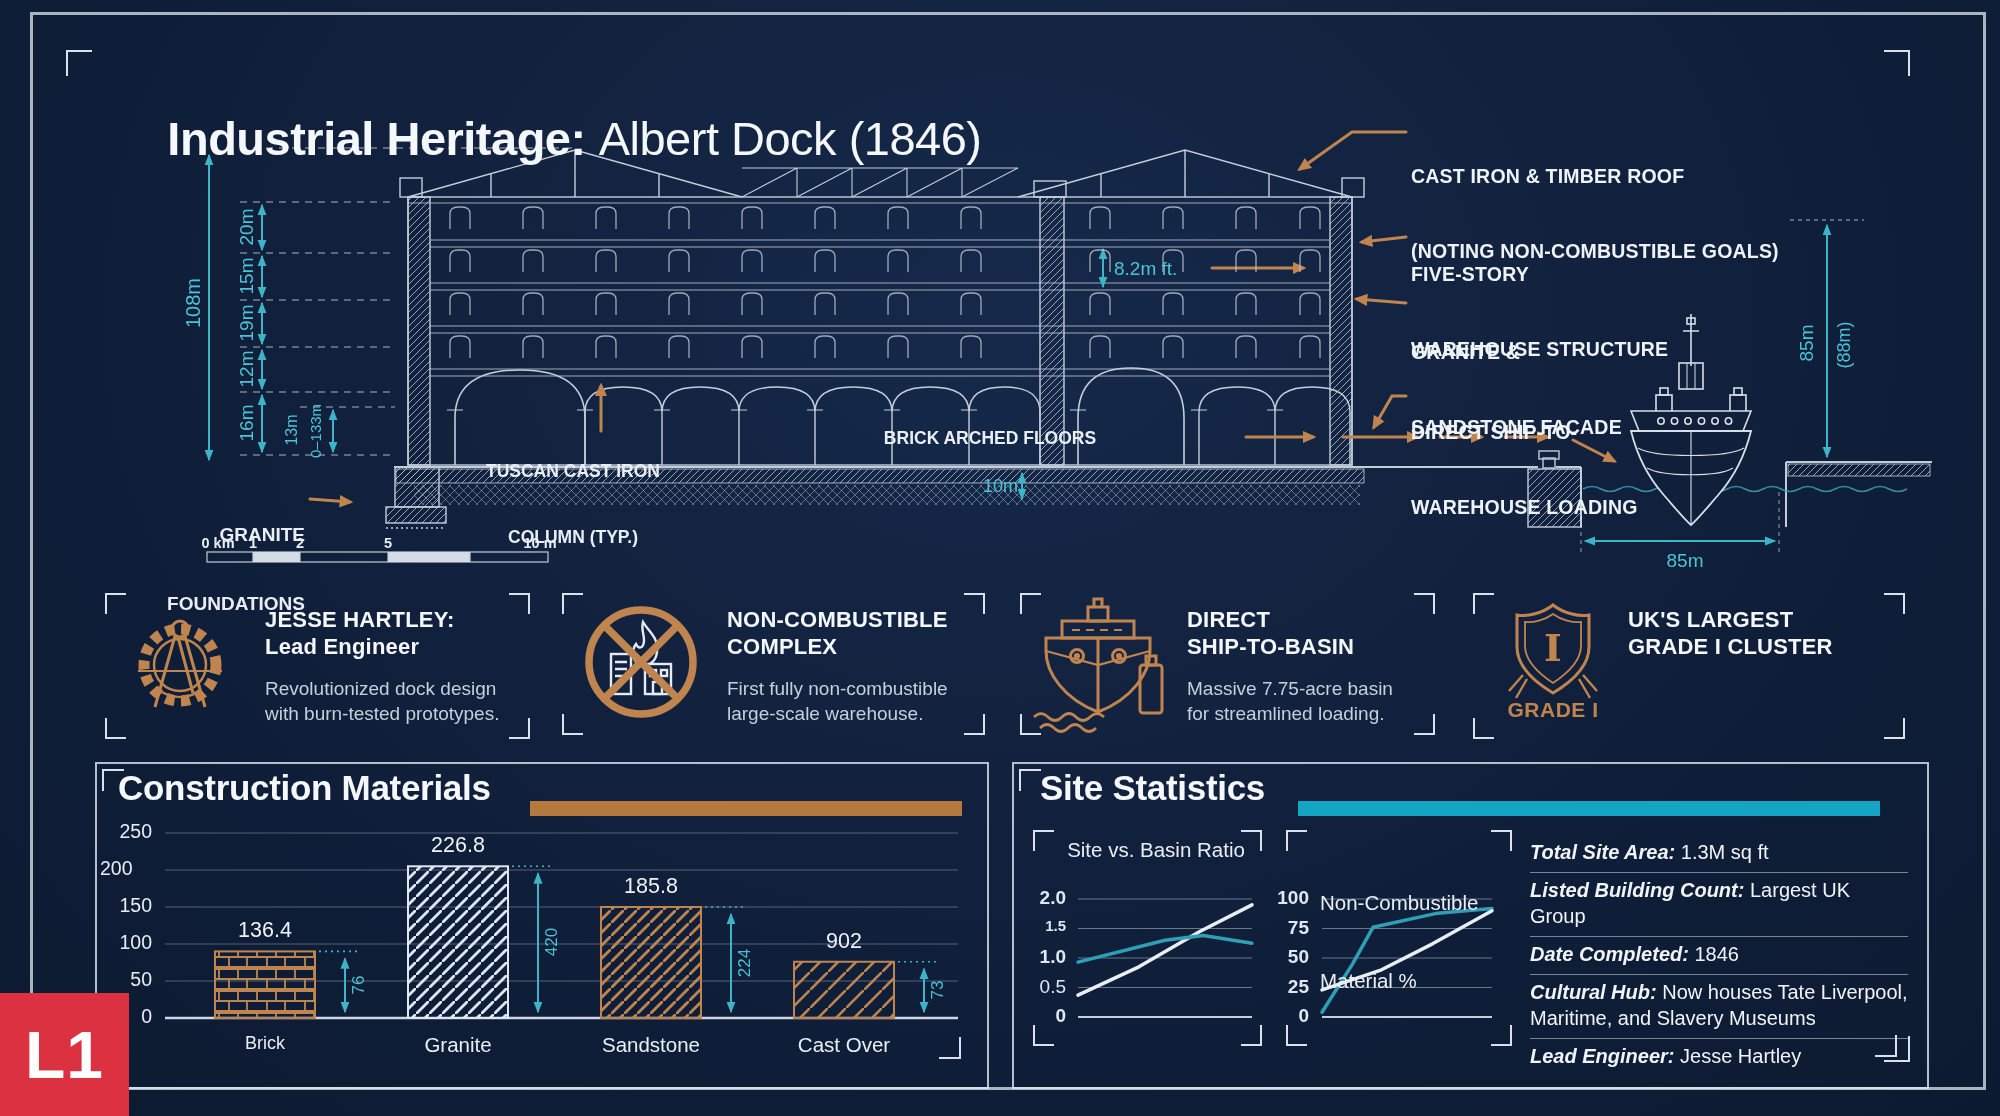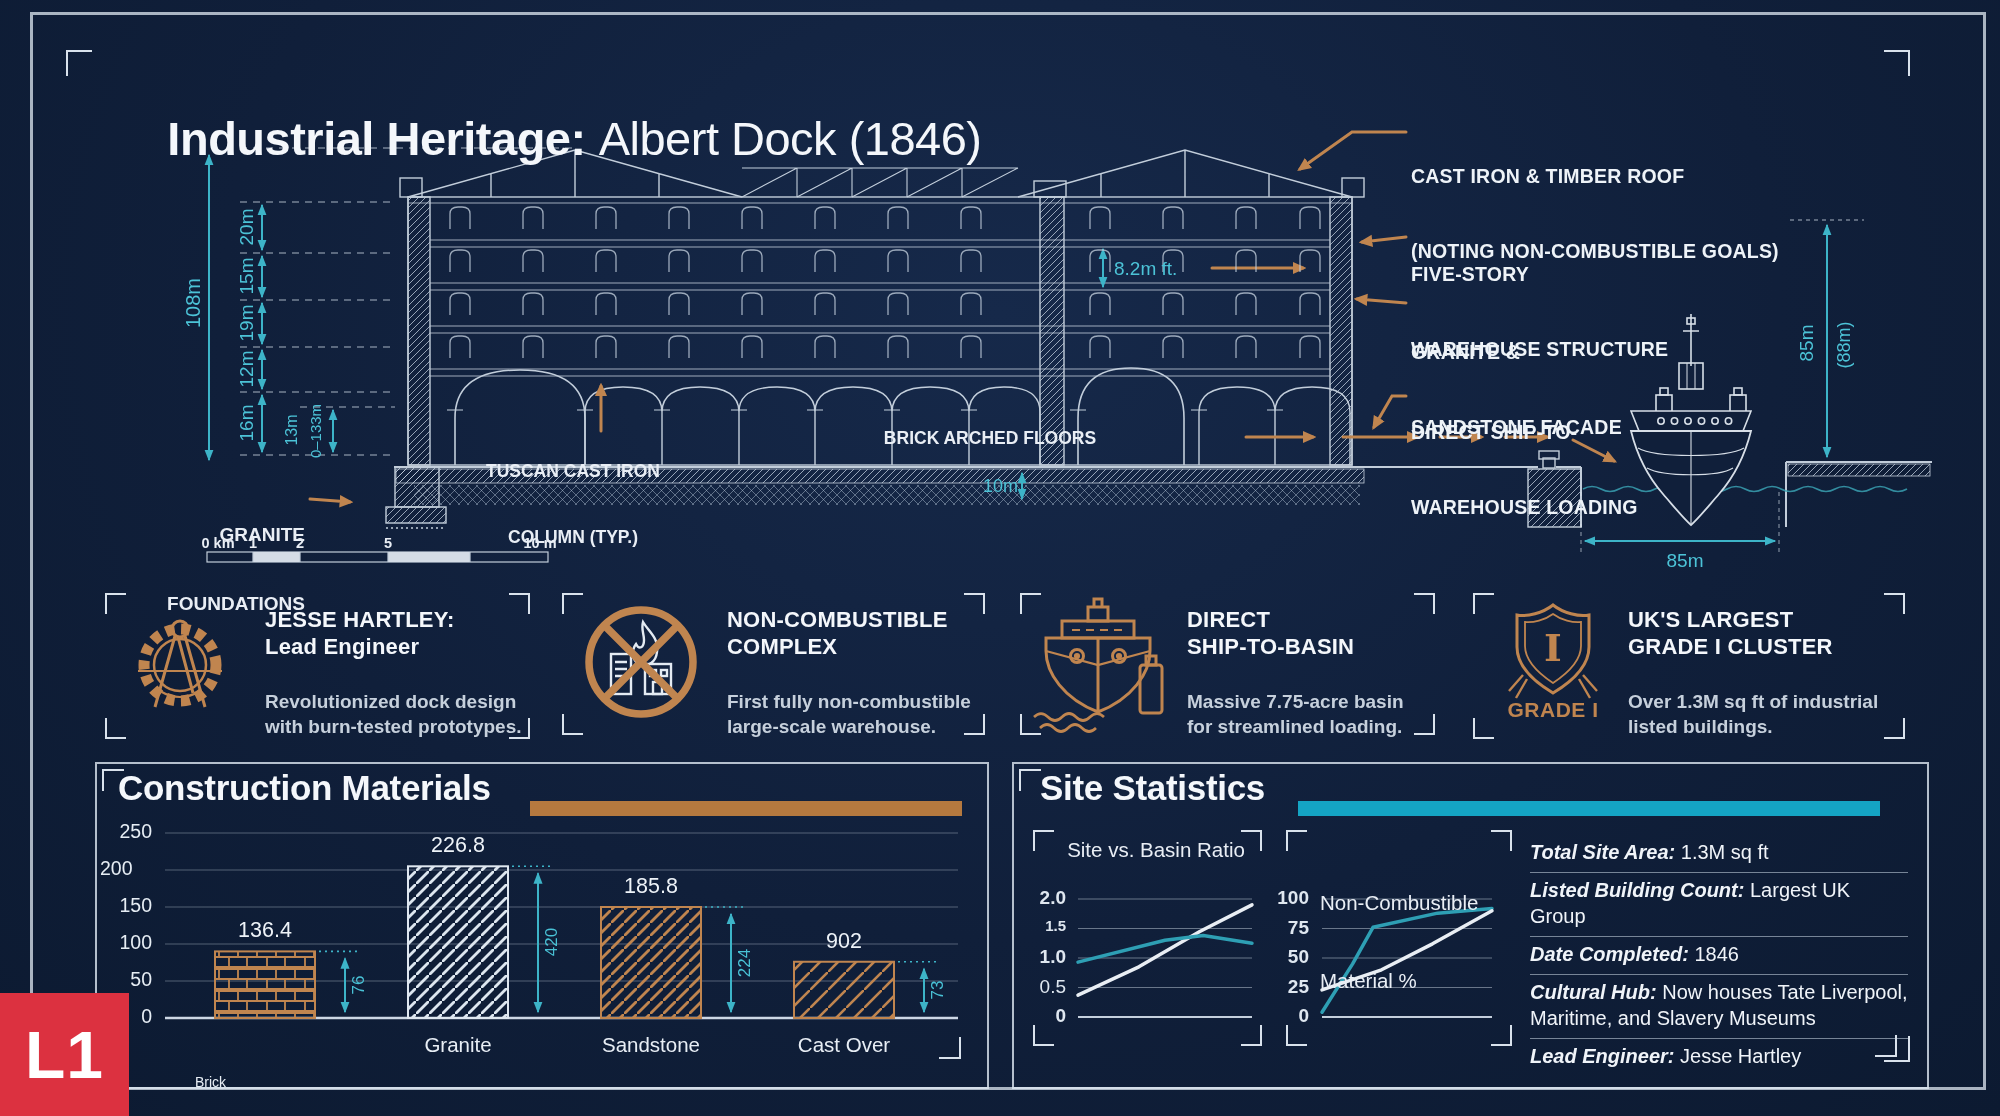--- a/index.html
+++ b/index.html
@@ -17,21 +17,21 @@
   .c-tr{border-top:2.5px solid #d9e2ec;border-right:2.5px solid #d9e2ec;}
   .c-bl{border-bottom:2.5px solid #d9e2ec;border-left:2.5px solid #d9e2ec;}
   .c-br{border-bottom:2.5px solid #d9e2ec;border-right:2.5px solid #d9e2ec;}
   .feat{position:absolute;}
   .feat>.corner,.bbox>.corner{width:19px;height:19px;}
   .feat>.c-tl,.bbox>.c-tl{left:0;top:0;} .feat>.c-tr,.bbox>.c-tr{right:0;top:0;}
   .feat>.c-bl,.bbox>.c-bl{left:0;bottom:0;} .feat>.c-br,.bbox>.c-br{right:0;bottom:0;}
   .ficon{position:absolute;}
   .ftxt{position:absolute;top:13px;}
   .ft{font-size:22px;font-weight:700;line-height:27px;color:#f4f7fb;letter-spacing:.2px;}
-  .fb{margin-top:29px;font-size:19px;line-height:25px;color:#c6d0dc;font-weight:bold;}
+  .fb{margin-top:16px;font-size:19px;line-height:25px;color:#c6d0dc;}
   .panel{position:absolute;border:2.5px solid rgba(223,232,242,.8);}
   .ann{font-size:19.5px;line-height:25px;letter-spacing:.2px;color:#eef3f8;font-weight:700;}
   .bbox{position:absolute;}
   .stats{position:absolute;font-size:20px;color:#f0f4f9;}
   .srow{padding:4px 0 7px;border-bottom:1.5px solid rgba(205,218,232,.55);line-height:26px;}
   .srow:last-child{border-bottom:none;}
   .srow b{font-weight:700;font-style:italic;}
 </style>
 </head>
 <body>
@@ -303,21 +303,21 @@
     <span class="lbl vlab" style="left:1807px;top:343px;font-size:19px">85m</span>
     <span class="lbl vlab" style="left:1844px;top:345px;font-size:18px">(88m)</span>
     <span class="lbl teal" style="left:1645px;top:550px;width:80px;text-align:center;font-size:19px">85m</span>
   <div class="lbl" style="left: 100px; top: 1005px; width: 52px; text-align: right; font-size: 19.5px; color: rgb(230, 237, 244);">0</div>
       <div class="lbl" style="left: 100px; top: 968px; width: 52px; text-align: right; font-size: 19.5px; color: rgb(230, 237, 244);">50</div>
       <div class="lbl" style="left: 100px; top: 931px; width: 52px; text-align: right; font-size: 19.5px; color: rgb(230, 237, 244);">100</div>
       <div class="lbl" style="left: 100px; top: 894px; width: 52px; text-align: right; font-size: 19.5px; color: rgb(230, 237, 244);">150</div>
       <div class="lbl" style="left: 100px; top: 857px; width: 52px; text-align: left; font-size: 19.5px; color: rgb(230, 237, 244);">200</div>
       <div class="lbl" style="left: 100px; top: 820px; width: 52px; text-align: right; font-size: 19.5px; color: rgb(230, 237, 244);">250</div>
       <div class="lbl" style="left: 195px; top: 918.4px; width: 140px; text-align: center; font-size: 21.5px; color: rgb(238, 243, 248);">136.4</div>
-      <div class="lbl" style="left: 195px; top: 1033px; width: 140px; font-size: 14px; color: rgb(232, 238, 245); margin-top: 41px;">Brick</div>
+      <div class="lbl" style="left: 195px; top: 1033px; width: 140px; text-align: center; font-size: 18px; color: rgb(232, 238, 245);">Brick</div>
       <div class="lbl" style="left: 359px; top: 984.7px; transform: translate(-50%, -50%) rotate(-90deg); font-size: 17px; color: rgb(73, 194, 214); white-space: nowrap;">76</div>
       <div class="lbl" style="left: 388px; top: 833.3px; width: 140px; text-align: center; font-size: 21.5px; color: rgb(238, 243, 248);">226.8</div>
       <div class="lbl" style="left: 388px; top: 1033px; width: 140px; text-align: center; font-size: 20.5px; color: rgb(232, 238, 245);">Granite</div>
       <div class="lbl" style="left: 552px; top: 942.15px; transform: translate(-50%, -50%) rotate(-90deg); font-size: 17px; color: rgb(73, 194, 214); white-space: nowrap;">420</div>
       <div class="lbl" style="left: 581px; top: 874px; width: 140px; text-align: center; font-size: 21.5px; color: rgb(238, 243, 248);">185.8</div>
       <div class="lbl" style="left: 581px; top: 1033px; width: 140px; text-align: center; font-size: 20.5px; color: rgb(232, 238, 245);">Sandstone</div>
       <div class="lbl" style="left: 745px; top: 962.5px; transform: translate(-50%, -50%) rotate(-90deg); font-size: 17px; color: rgb(73, 194, 214); white-space: nowrap;">224</div>
       <div class="lbl" style="left: 774px; top: 928.76px; width: 140px; text-align: center; font-size: 21.5px; color: rgb(238, 243, 248);">902</div>
       <div class="lbl" style="left: 774px; top: 1033px; width: 140px; text-align: center; font-size: 20.5px; color: rgb(232, 238, 245);">Cast Over</div>
       <div class="lbl" style="left: 938px; top: 989.88px; transform: translate(-50%, -50%) rotate(-90deg); font-size: 17px; color: rgb(73, 194, 214); white-space: nowrap;">73</div>
@@ -431,24 +431,20 @@
       <path d="M0,-37 C8,-31 20,-28 28,-29 L28,-5 C28,9 15,22 0,32 C-15,22 -28,9 -28,-5 L-28,-29 C-20,-28 -8,-31 0,-37 Z" stroke-width="1.8"></path>
       <path d="M-26,28 L-37,47 M-30,24 L-44,40 M26,28 L37,47 M30,24 L44,40" stroke-width="2.4"></path>
       <text y="10" text-anchor="middle" font-family="DejaVu Serif, serif" font-size="38" font-weight="700" fill="#c0854f" stroke="none">I</text>
     </svg>
     <div class="lbl b" style="left:22px;top:105px;width:116px;text-align:center;font-size:21px;color:#c0854f;letter-spacing:.5px">GRADE I</div>
     <div class="ftxtt ftxt" style="left:155px">
       <div class="ft">
         <div>UK'S LARGEST</div>
         <div>GRADE I CLUSTER</div>
       </div>
-      <div class="fb">
-        <div>Over 1.3M sq ft of industrial</div>
-        <div>listed buildings.</div>
-      </div>
     </div>
   </div>
 
   <div class="panel" style="left:95px;top:762px;width:890px;height:323px">
     <span class="corner c-tl" style="left:5px;top:5px;width:20px;height:20px"></span>
     <span class="corner c-br" style="right:26px;bottom:28px;width:20px;height:20px"></span>
   </div>
   <div class="panel" style="left:1012px;top:762px;width:913px;height:323px">
     <span class="corner c-tl" style="left:5px;top:5px;width:20px;height:20px"></span>
     <span class="corner c-br" style="right:30px;bottom:30px;width:20px;height:20px"></span>

